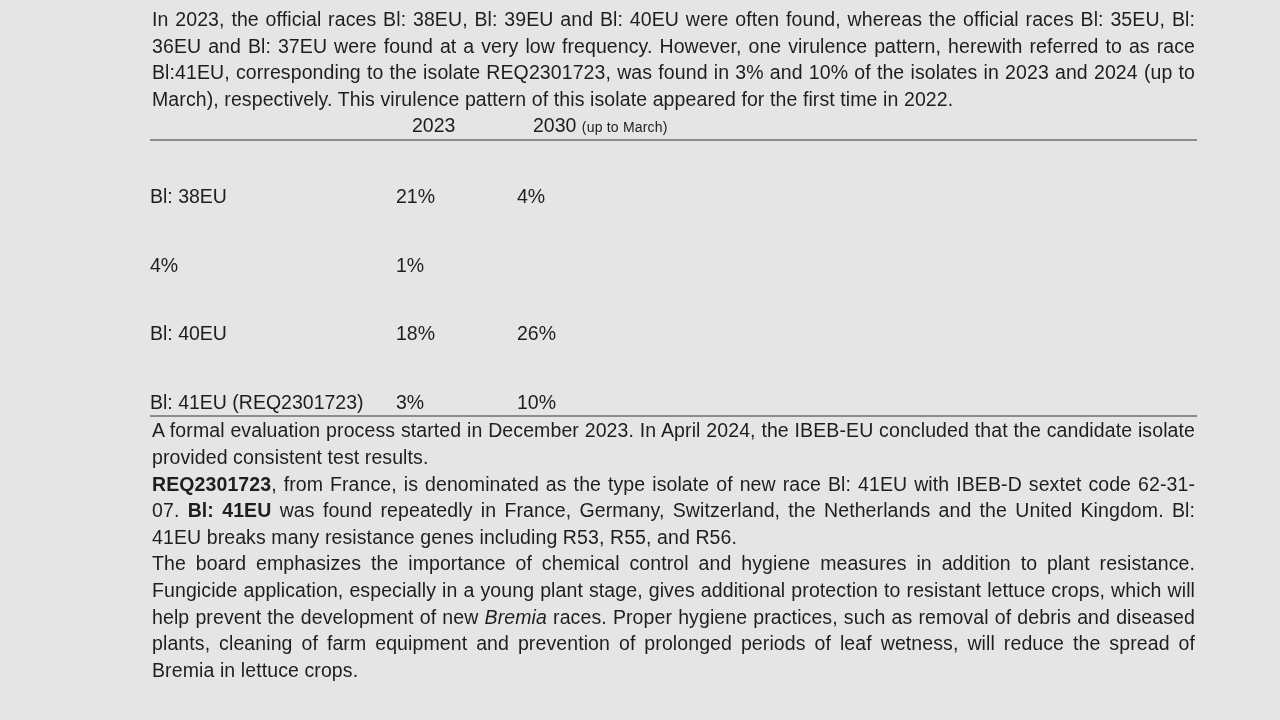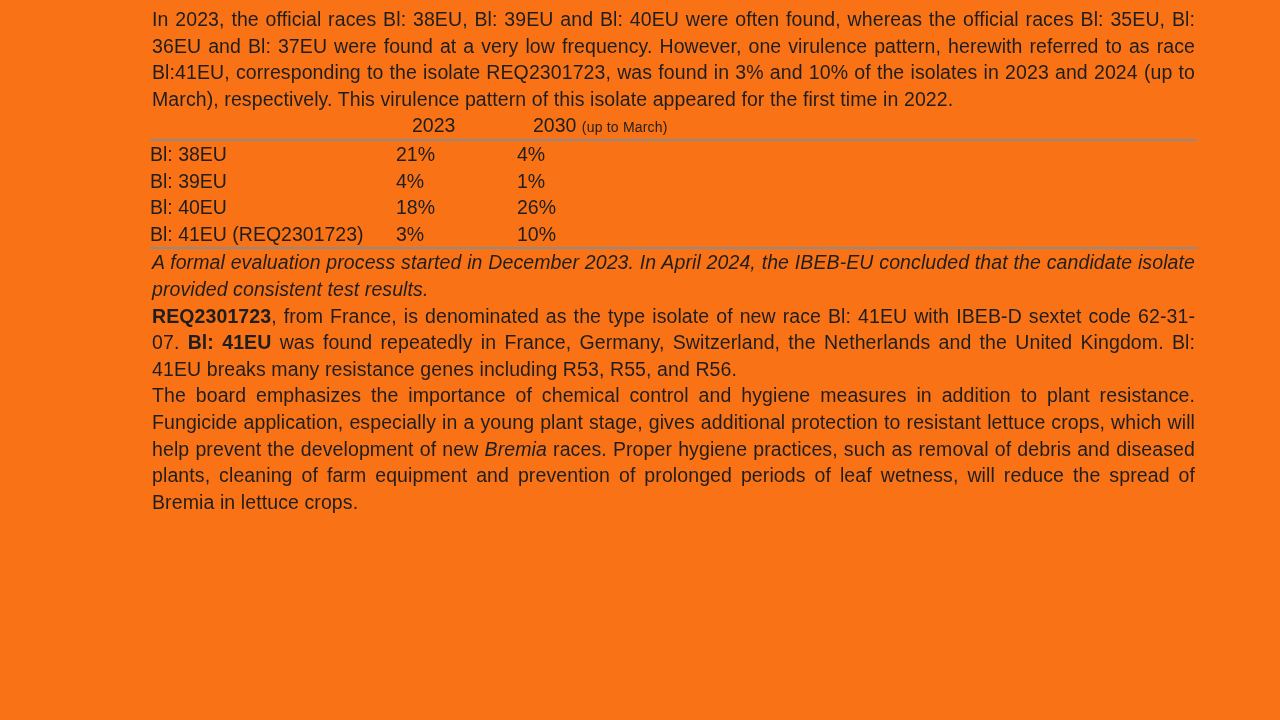--- a/index.html
+++ b/index.html
@@ -4,21 +4,21 @@
 <style>
   html, body {
     margin: 0;
     padding: 0;
     background: #ffffff;
   }
   .page {
     position: relative;
     width: 1280px;
     height: 720px;
-    background: #f97316;
+    background: #e5e5e5;
     overflow: hidden;
     font-family: "Liberation Sans", sans-serif;
     color: #1e1e1e;
   }
   .content {
     position: absolute;
     left: 152px;
     top: 6px;
     width: 1043px;
   }
@@ -53,23 +53,23 @@
     text-align: right;
   }
   .t-body {
     border-bottom: 2px solid #8c8c8c;
   }
   .t-row {
     display: grid;
     grid-template-columns: 246px 121px 1fr;
     line-height: 26.5px;
   }
-  .t-row .cell { white-space: nowrap; }
+  .t-row .cell { white-space: nowrap; margin-top: 42px; }
 
-  .para-2 { margin-top: 29px; font-style: italic; }
+  .para-2 { margin-top: 29px; }
   .para-3 { margin-top: 22px; }
   .para-4 { margin-top: 27px; }
 </style>
 </head>
 <body>
 
 <div class="page">
   <div class="content">
 
     <p class="body-text para-1">
@@ -82,21 +82,20 @@
         <div class="hdr-cell">2023</div>
         <div class="hdr-cell"><span>2030</span> <span class="hdr-note">(up to March)</span></div>
       </div>
       <div class="t-body">
         <div class="t-row">
           <div class="cell">Bl: 38EU</div>
           <div class="cell">21%</div>
           <div class="cell">4%</div>
         </div>
         <div class="t-row">
-          <div class="cell">Bl: 39EU</div>
           <div class="cell">4%</div>
           <div class="cell">1%</div>
         </div>
         <div class="t-row">
           <div class="cell">Bl: 40EU</div>
           <div class="cell">18%</div>
           <div class="cell">26%</div>
         </div>
         <div class="t-row">
           <div class="cell">Bl: 41EU (REQ2301723)</div>

